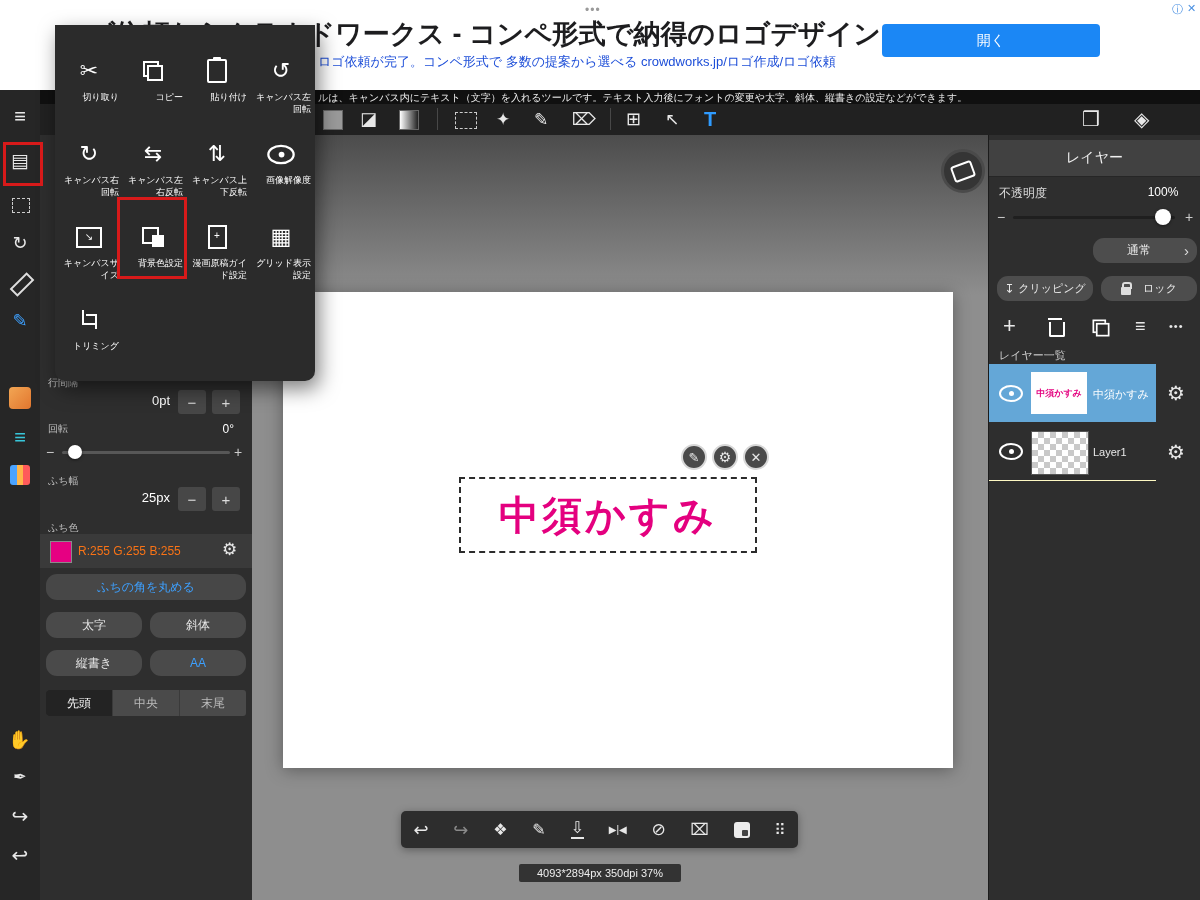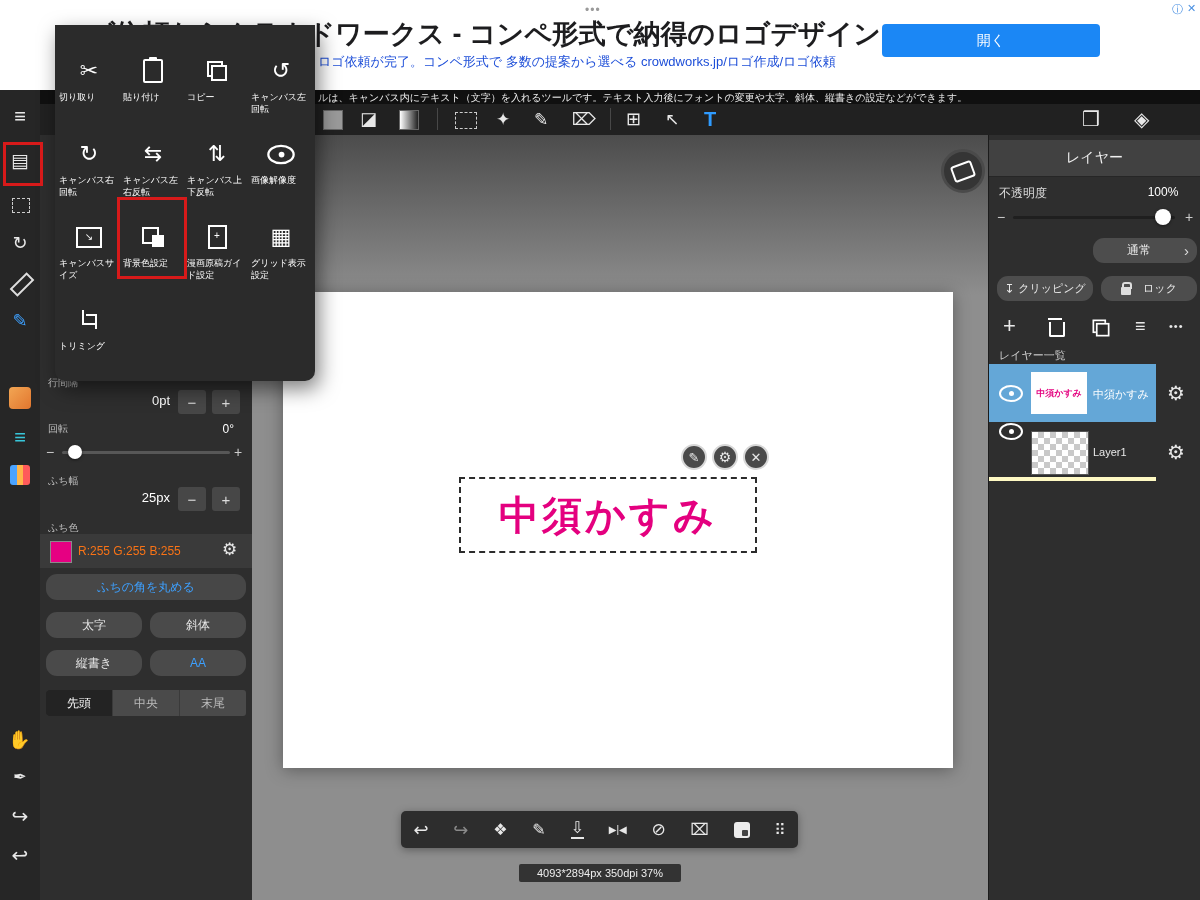--- a/index.html
+++ b/index.html
@@ -49,21 +49,21 @@
   .seg{display:flex;width:200px;height:26px;background:#4a4a4a;border-radius:3px;overflow:hidden;font-size:12px}
   .seg>div{flex:1;display:flex;align-items:center;justify-content:center;color:#bbb;border-right:1px solid #3a3a3a}
   .seg>div:last-child{border-right:none}
   .seg>div.sel{background:#232323;color:#fff}
   
   .popup{left:55px;top:25px;width:260px;height:356px;background:#2b2b2b;border-radius:0 0 10px 10px;
          box-shadow:4px 8px 20px rgba(0,0,0,.5);display:grid;grid-template-columns:repeat(4,64px);
          grid-auto-rows:83px;padding:28px 2px 0;box-sizing:border-box}
   .pitem{display:flex;flex-direction:column;align-items:center}
   .pitem .icobox{height:36px;display:flex;align-items:center;justify-content:center;font-size:22px;color:#fff}
-  .pitem .plabel{margin-top:3px;font-size:9px;line-height:1.3;color:#fff;text-align:left;width:60px}
+  .pitem .plabel{margin-top:3px;font-size:9px;line-height:1.3;color:#fff;text-align:right;width:60px}
   .redbox{border:3px solid #d71a1a;background:transparent;pointer-events:none}
   
   .layer-gear{font-size:20px;color:#e8e8e8}
   .checker{background:#fff;background-image:repeating-conic-gradient(#c9c9c9 0% 25%,#ffffff 0% 50%);background-size:12px 12px}
 </style>
 </head>
 <body>
 
 <div class="abs" style="left:0;top:0;width:1200px;height:90px;background:#ffffff">
   <div class="abs" style="left:585px;top:3px;color:#9a9a9a;font-size:12px;letter-spacing:1px">•••</div>
@@ -194,21 +194,21 @@
 
   <div class="abs" style="left: 0px; top: 229px; width: 167px; height: 58px; display: flex; align-items: center; background: rgb(100, 167, 215);">
     <span class="ic-eye" style="margin-left:10px"></span>
     <span class="abs" style="left:42px;top:8px;width:56px;height:42px;background:#fff;display:flex;align-items:center;justify-content:center;overflow:hidden">
       <span style="font-size: 9px; font-weight: bold; white-space: nowrap; color: rgb(228, 0, 127);">中須かすみ</span>
     </span>
     <span class="abs" style="left:104px;top:23px;font-size:11px;color:#fff;white-space:nowrap">中須かすみ</span>
   </div>
   <div class="abs layer-gear" style="left:178px;top:246px">⚙</div>
 
-  <div class="abs" style="left:0;top:288px;width:167px;height:58px;display:flex;border-bottom:4px solid #fef9c3;box-sizing:border-box">
+  <div class="abs" style="left:0;top:288px;width:167px;height:58px;display:flex;align-items:center;border-bottom:1px solid #fef9c3;box-sizing:border-box">
     <span class="ic-eye" style="margin-left:10px"></span>
     <span class="abs checker" style="left:42px;top:8px;width:56px;height:42px;border:1px solid #555"></span>
     <span class="abs" style="left:104px;top:23px;font-size:11px;color:#e8e8e8">Layer1</span>
   </div>
   <div class="abs layer-gear" style="left:178px;top:305px">⚙</div>
 </div>
 
 <div class="abs" style="left:0;top:90px;width:40px;height:810px;background:#262626">
   <div class="abs ic" style="left:0;top:16px;width:40px;font-size:20px">≡</div>
   <div class="abs ic" style="left:0;top:61px;width:40px;font-size:19px">▤</div>
@@ -244,29 +244,29 @@
 
 <div class="abs popup">
   <div class="pitem">
     <div class="icobox">
         <span>✂</span>
       </div>
     <div class="plabel">切り取り</div>
   </div>
   <div class="pitem">
     <div class="icobox">
+        <span class="ic-copy"></span>
+      </div>
+    <div class="plabel">コピー</div>
+  </div>
+  <div class="pitem">
+    <div class="icobox">
         <span class="ic-clipboard"></span>
       </div>
     <div class="plabel">貼り付け</div>
-  </div>
-  <div class="pitem">
-    <div class="icobox">
-        <span class="ic-copy"></span>
-      </div>
-    <div class="plabel">コピー</div>
   </div>
   <div class="pitem">
     <div class="icobox">
         <span>↺</span>
       </div>
     <div class="plabel">キャンバス左回転</div>
   </div>
   <div class="pitem">
     <div class="icobox">
         <span>↻</span>

